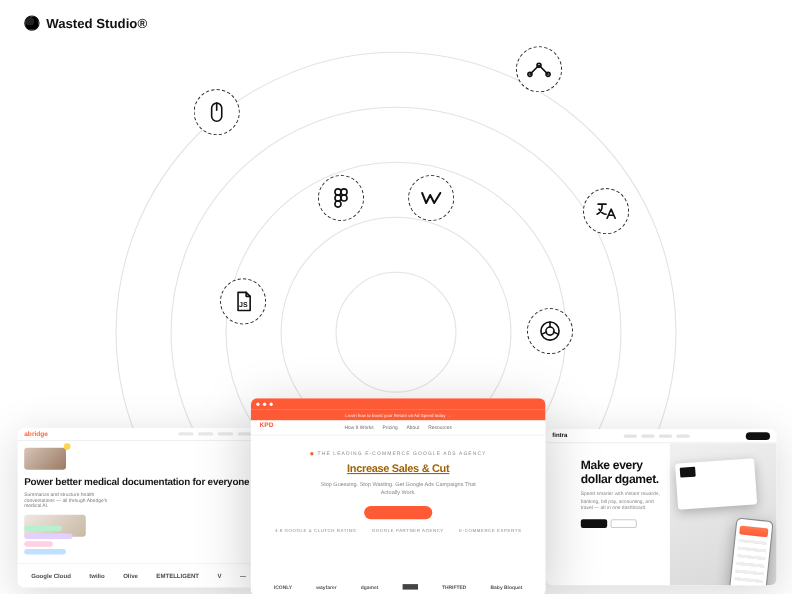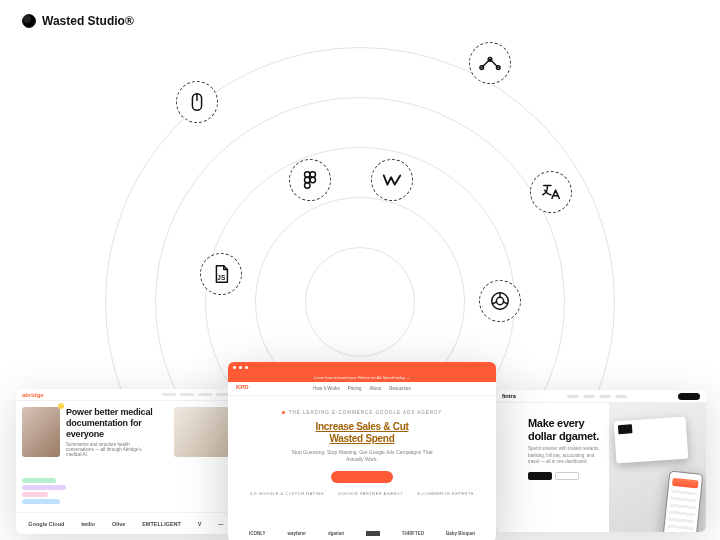--- a/index.html
+++ b/index.html
@@ -62,21 +62,21 @@
 
   
   .card-left {
     left: 16px; bottom: 6px; width: 220px; height: 145px;
     font-size: 6px;
   }
   .card-left .topbar { height: 12px; display:flex; align-items:center; justify-content:space-between; padding:0 6px; border-bottom:1px solid #f0f0f0;}
   .card-left .topbar .brand { color:#ff6a3d; font-weight:700; font-size:6px;}
   .card-left .topbar .nav { display:flex; gap:4px; }
   .card-left .topbar .nav span { width:14px; height:3px; background:#e8e8e8; border-radius:2px; }
-  .card-left .hero { display:flex; gap:6px; padding:6px; height:93px;}
+  .card-left .hero { display:flex; gap:6px; padding:6px; height:93px;flex-direction:column;}
   .card-left .photo { width:38px; height:50px; background:linear-gradient(135deg,#d7c4b7,#9a7a64); border-radius:3px; position:relative;}
   .card-left .photo::after{content:"";position:absolute;top:-4px;right:-4px;width:6px;height:6px;border-radius:50%;background:#ffd34d;}
   .card-left .copy { flex:1; }
   .card-left .copy h3 { font-size:9px; font-weight:600; line-height:1.2; color:#181818; letter-spacing:-0.2px;}
   .card-left .copy p { font-size:4.5px; color:#7a7a7a; margin-top:3px; max-width:85px;}
   .card-left .photo2 { width:56px; height:50px; background:linear-gradient(135deg,#efe8e0,#c9b9a6); border-radius:3px;}
   .card-left .chips { position:absolute; bottom:30px; left:6px; display:flex; flex-direction:column; gap:2px;}
   .card-left .chip { height:5px; border-radius:3px;}
   .chip.a{width:34px;background:#b7f0d0;} .chip.b{width:44px;background:#e3d0ff;} .chip.c{width:26px;background:#ffd0e4;} .chip.d{width:38px;background:#c0e0ff;}
   .card-left .logos { position:absolute; bottom:0; left:0; right:0; height:22px; display:flex; align-items:center; justify-content:space-around; border-top:1px solid #f3f3f3; padding:0 4px;}
@@ -251,21 +251,20 @@
       <span class="l">About</span>
       <span class="l">Resources</span>
     </div>
     <div class="hero2">
       <div class="badge-line">
           <i></i>
           <span>THE LEADING E-COMMERCE GOOGLE ADS AGENCY</span>
         </div>
       <h2>
         <span>Increase Sales &amp; Cut</span><br>
-        <span>Wasted Spend</span>
       </h2>
       <p class="sub">Stop Guessing. Stop Wasting. Get Google Ads Campaigns That Actually Work.</p>
       <div class="cta" title="Get a Free Proposal"></div>
       <div class="meta">
         <span>4.9 GOOGLE &amp; CLUTCH RATING</span>
         <span>GOOGLE PARTNER AGENCY</span>
         <span>E-COMMERCE EXPERTS</span>
       </div>
     </div>
     <div class="partners">

